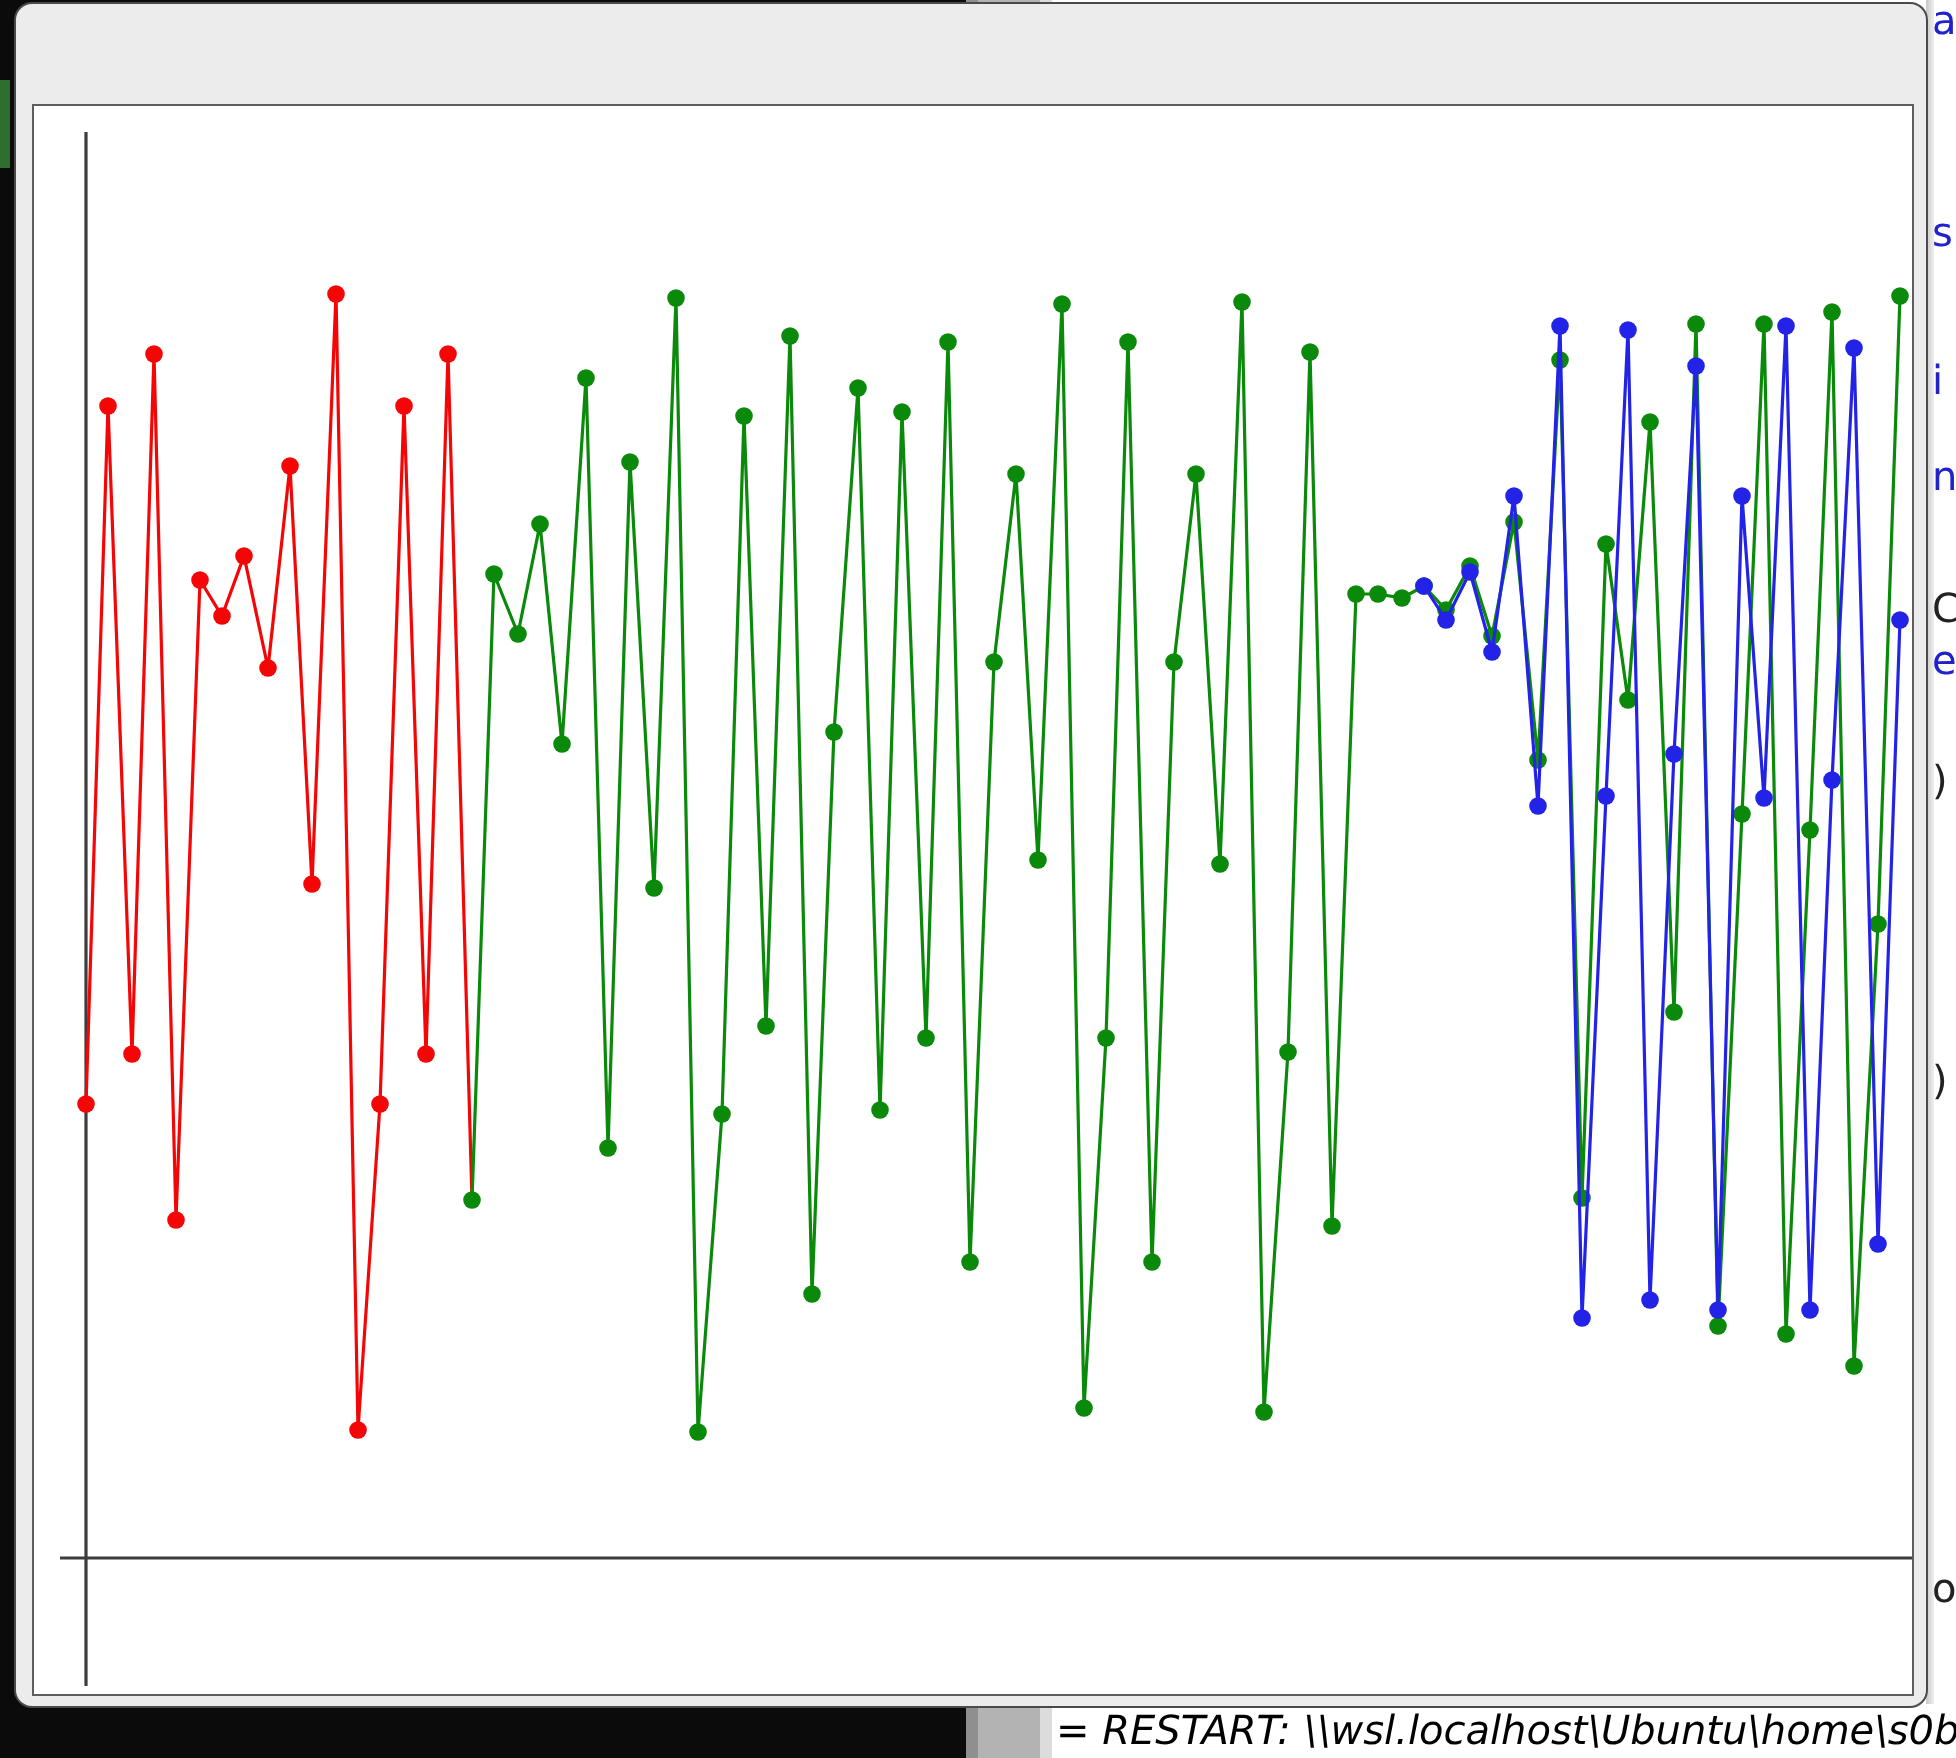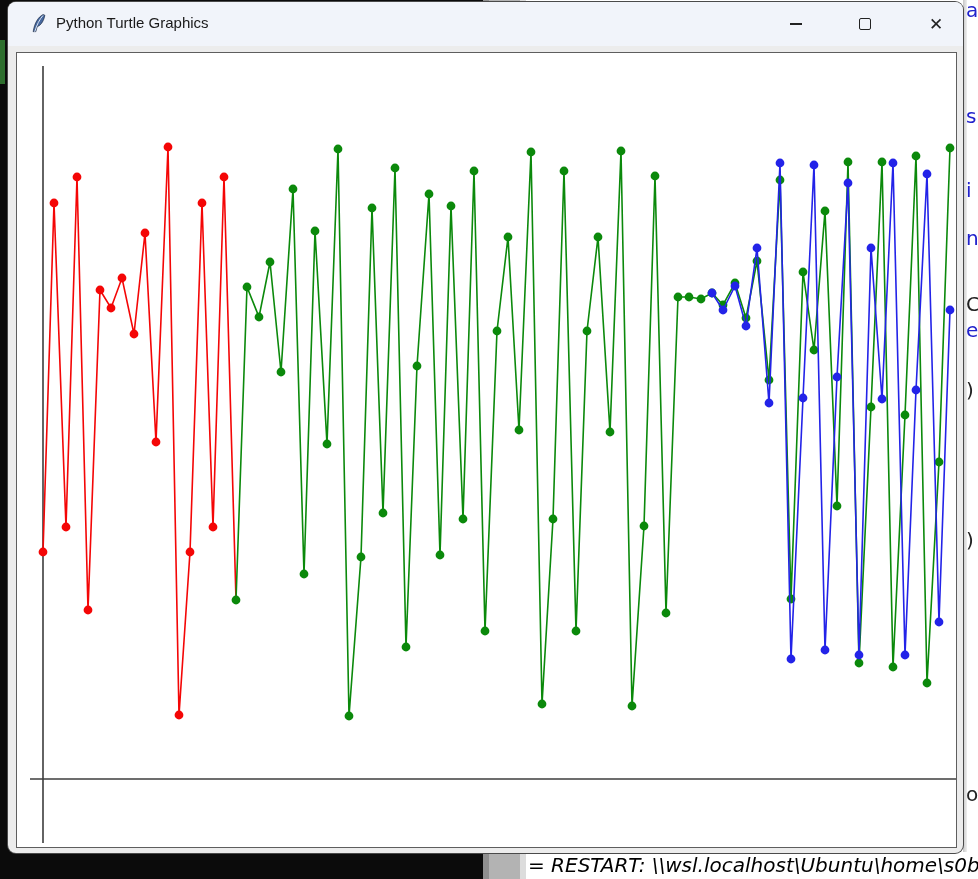--- a/index.html
+++ b/index.html
@@ -70,36 +70,20 @@
       <span class="code-fragment" style="top: 292px; color: rgb(34, 34, 34);">C</span>
       <span class="code-fragment" style="top: 318px; color: rgb(34, 34, 204);">e</span>
       <span class="code-fragment" style="top: 378px; color: rgb(34, 34, 34);">)</span>
       <span class="code-fragment" style="top: 528px; color: rgb(34, 34, 34);">)</span>
       <span class="code-fragment" style="top: 782px; color: rgb(34, 34, 34);">o</span>
     </div>
 
   <div class="left-green-fragment"></div>
 
   <div class="turtle-window">
-    <div class="titlebar">
-      <svg class="app-icon" viewBox="0 0 20 22">
-        <path d="M14.5 0.5 C9.5 3 5 9.5 3.5 19.5 L6.5 19.5 C7.2 17.5 7.2 15.5 8.2 13.8 C12.5 12.5 15.5 7 16.5 1.2 Z" fill="#46689f" stroke="#17233a" stroke-width="0.7"></path>
-        <path d="M14.5 1.5 C10.5 6 7.5 12 5.2 19.8" stroke="#e8eef8" stroke-width="1" fill="none"></path>
-      </svg>
-      <span class="window-title">Python Turtle Graphics</span>
-      <div class="win-btn btn-min">
-        <div class="glyph-min"></div>
-      </div>
-      <div class="win-btn btn-max">
-        <div class="glyph-max"></div>
-      </div>
-      <div class="win-btn btn-close">
-        <span class="glyph-close">✕</span>
-      </div>
-    </div>
 
     <div class="plot-canvas">
       <svg id="plot-svg" width="939" height="794" viewBox="17 53 939 794">
           <line x1="43" y1="66" x2="43" y2="843" stroke="#3d3d3d" stroke-width="1.6"></line>
           <line x1="30" y1="779" x2="956" y2="779" stroke="#3d3d3d" stroke-width="1.6"></line>
           <polyline points="43,552 54,203 66,527 77,177 88,610 100,290 111,308 122,278 134,334 145,233 156,442 168,147 179,715 190,552 202,203 213,527 224,177 236,600" fill="none" stroke="#f40606" stroke-width="1.6"></polyline>
           <circle cx="43" cy="552" r="4.4" fill="#f40606"></circle>
           <circle cx="54" cy="203" r="4.4" fill="#f40606"></circle>
           <circle cx="66" cy="527" r="4.4" fill="#f40606"></circle>
           <circle cx="77" cy="177" r="4.4" fill="#f40606"></circle>

